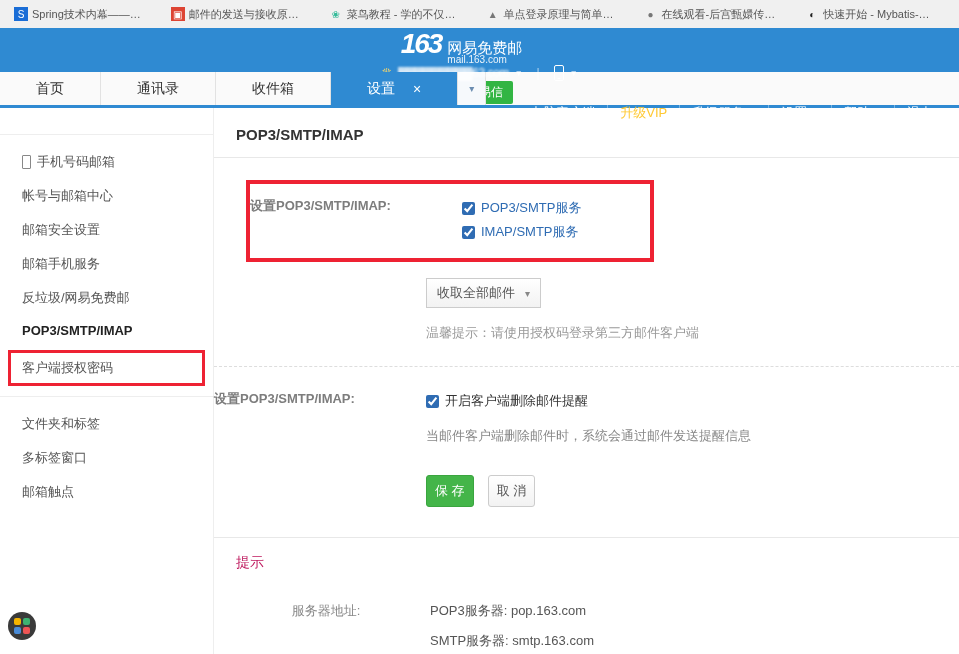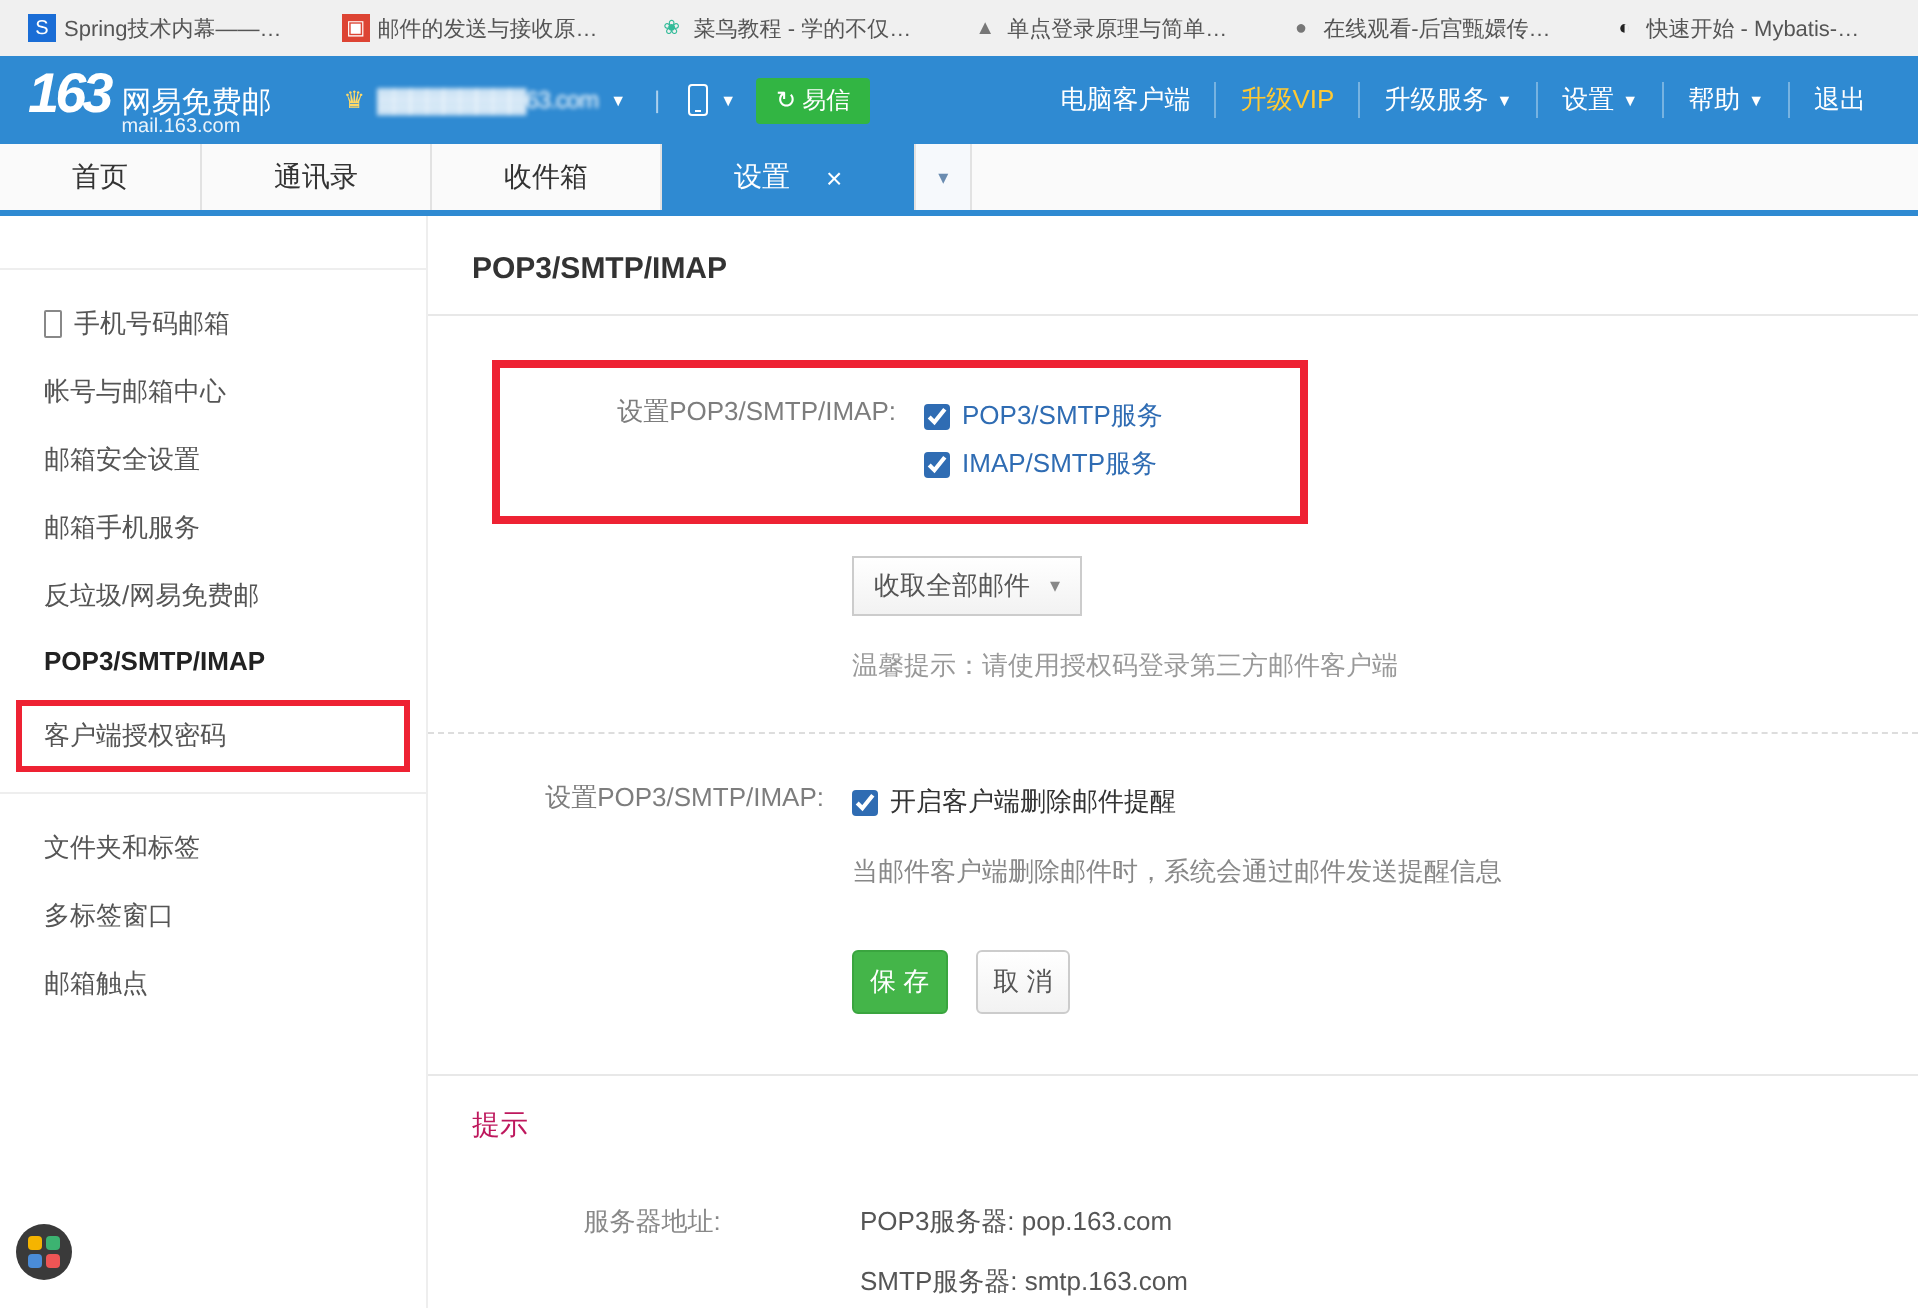--- a/index.html
+++ b/index.html
@@ -7,21 +7,21 @@
     
     .browser-tabs { display: flex; gap: 2px; background: #f0f0f0; height: 28px; align-items: center; padding: 0 8px; overflow: hidden; }
     .browser-tab { display: flex; align-items: center; gap: 4px; font-size: 11px; color: #555; white-space: nowrap; padding: 0 6px; }
     .tab-fav { width: 14px; height: 14px; display: inline-flex; align-items: center; justify-content: center; font-size: 10px; }
     .fav-blue { background: #1a6dd6; color: #fff; }
     .fav-red { background: #d43; color: #fff; }
     .fav-green { color: #3b9; }
     .fav-gray { color: #777; }
     .fav-dark { color: #222; }
     
-    .header { background: #2f8ad2; height: 44px; display: flex; align-items: center; color: #fff; padding: 0 14px; }
+    .header { background: #2f8ad2; height: 44px; display: flex; align-items: center; color: #fff; padding: 0 14px; flex-direction: column; }
     .logo { display: flex; align-items: baseline; gap: 6px; margin-right: 36px; }
     .logo-num { font-size: 28px; font-weight: bold; font-style: italic; letter-spacing: -2px; }
     .logo-txt { display: flex; flex-direction: column; line-height: 1; }
     .logo-cn { font-size: 15px; }
     .logo-en { font-size: 10px; opacity: 0.9; }
     .user-block { display: flex; align-items: center; gap: 6px; font-size: 12px; }
     .crown { color: #ffd966; }
     .blurred { filter: blur(1px); letter-spacing: -0.5px; }
     .caret { font-size: 8px; }
     .hdr-divider { margin: 0 8px; opacity: 0.6; }
@@ -46,21 +46,21 @@
     .side-sep { height: 1px; background: #eee; margin: 10px 0; }
     .red-box { border: 3px solid #e23; margin: 4px 8px 0 8px; padding: 6px 11px; font-size: 13px; color: #555; }
     .phone-sm { width: 9px; height: 14px; border: 1px solid #888; border-radius: 1px; display: inline-block; }
     
     .main { flex: 1; padding: 18px 0 0 0; }
     .panel-title { font-size: 15px; font-weight: bold; color: #333; padding: 0 0 14px 22px; border-bottom: 1px solid #e8e8e8; }
     .panel-body { padding: 22px 0 0 0; }
     
     .highlight-box { border: 4px solid #e23; margin: 0 18px 8px 32px; padding: 12px 0 14px 0; width: 408px; }
     .setting-row { display: flex; align-items: flex-start; }
-    .setting-label { width: 198px; text-align: right; color: #7d7d7d; font-size: 13px; padding-top: 1px; }
+    .setting-label { width: 198px; text-align: left; color: #7d7d7d; font-size: 13px; padding-top: 1px; font-weight: bold; }
     .setting-ctrl { padding-left: 14px; }
     .chk-row { display: flex; align-items: center; gap: 6px; padding: 3px 0; font-size: 13px; color: #2f6cb3; }
     .chk-row input { accent-color: #2f6cb3; }
     
     .dropdown-btn { display: inline-flex; align-items: center; gap: 10px; border: 1px solid #ccc; background: linear-gradient(#fff,#f2f2f2); padding: 5px 10px; border-radius: 0; color: #555; font-size: 13px; margin-left: 212px; margin-top: 8px; cursor: pointer; }
     .tip-text { color: #999; font-size: 13px; margin: 16px 0 15px 212px; }
     
     .sep-line { border-top: 1px dashed #ddd; margin: 24px 0 22px 0; }
     
     .del-row .setting-label { width: 198px; }

